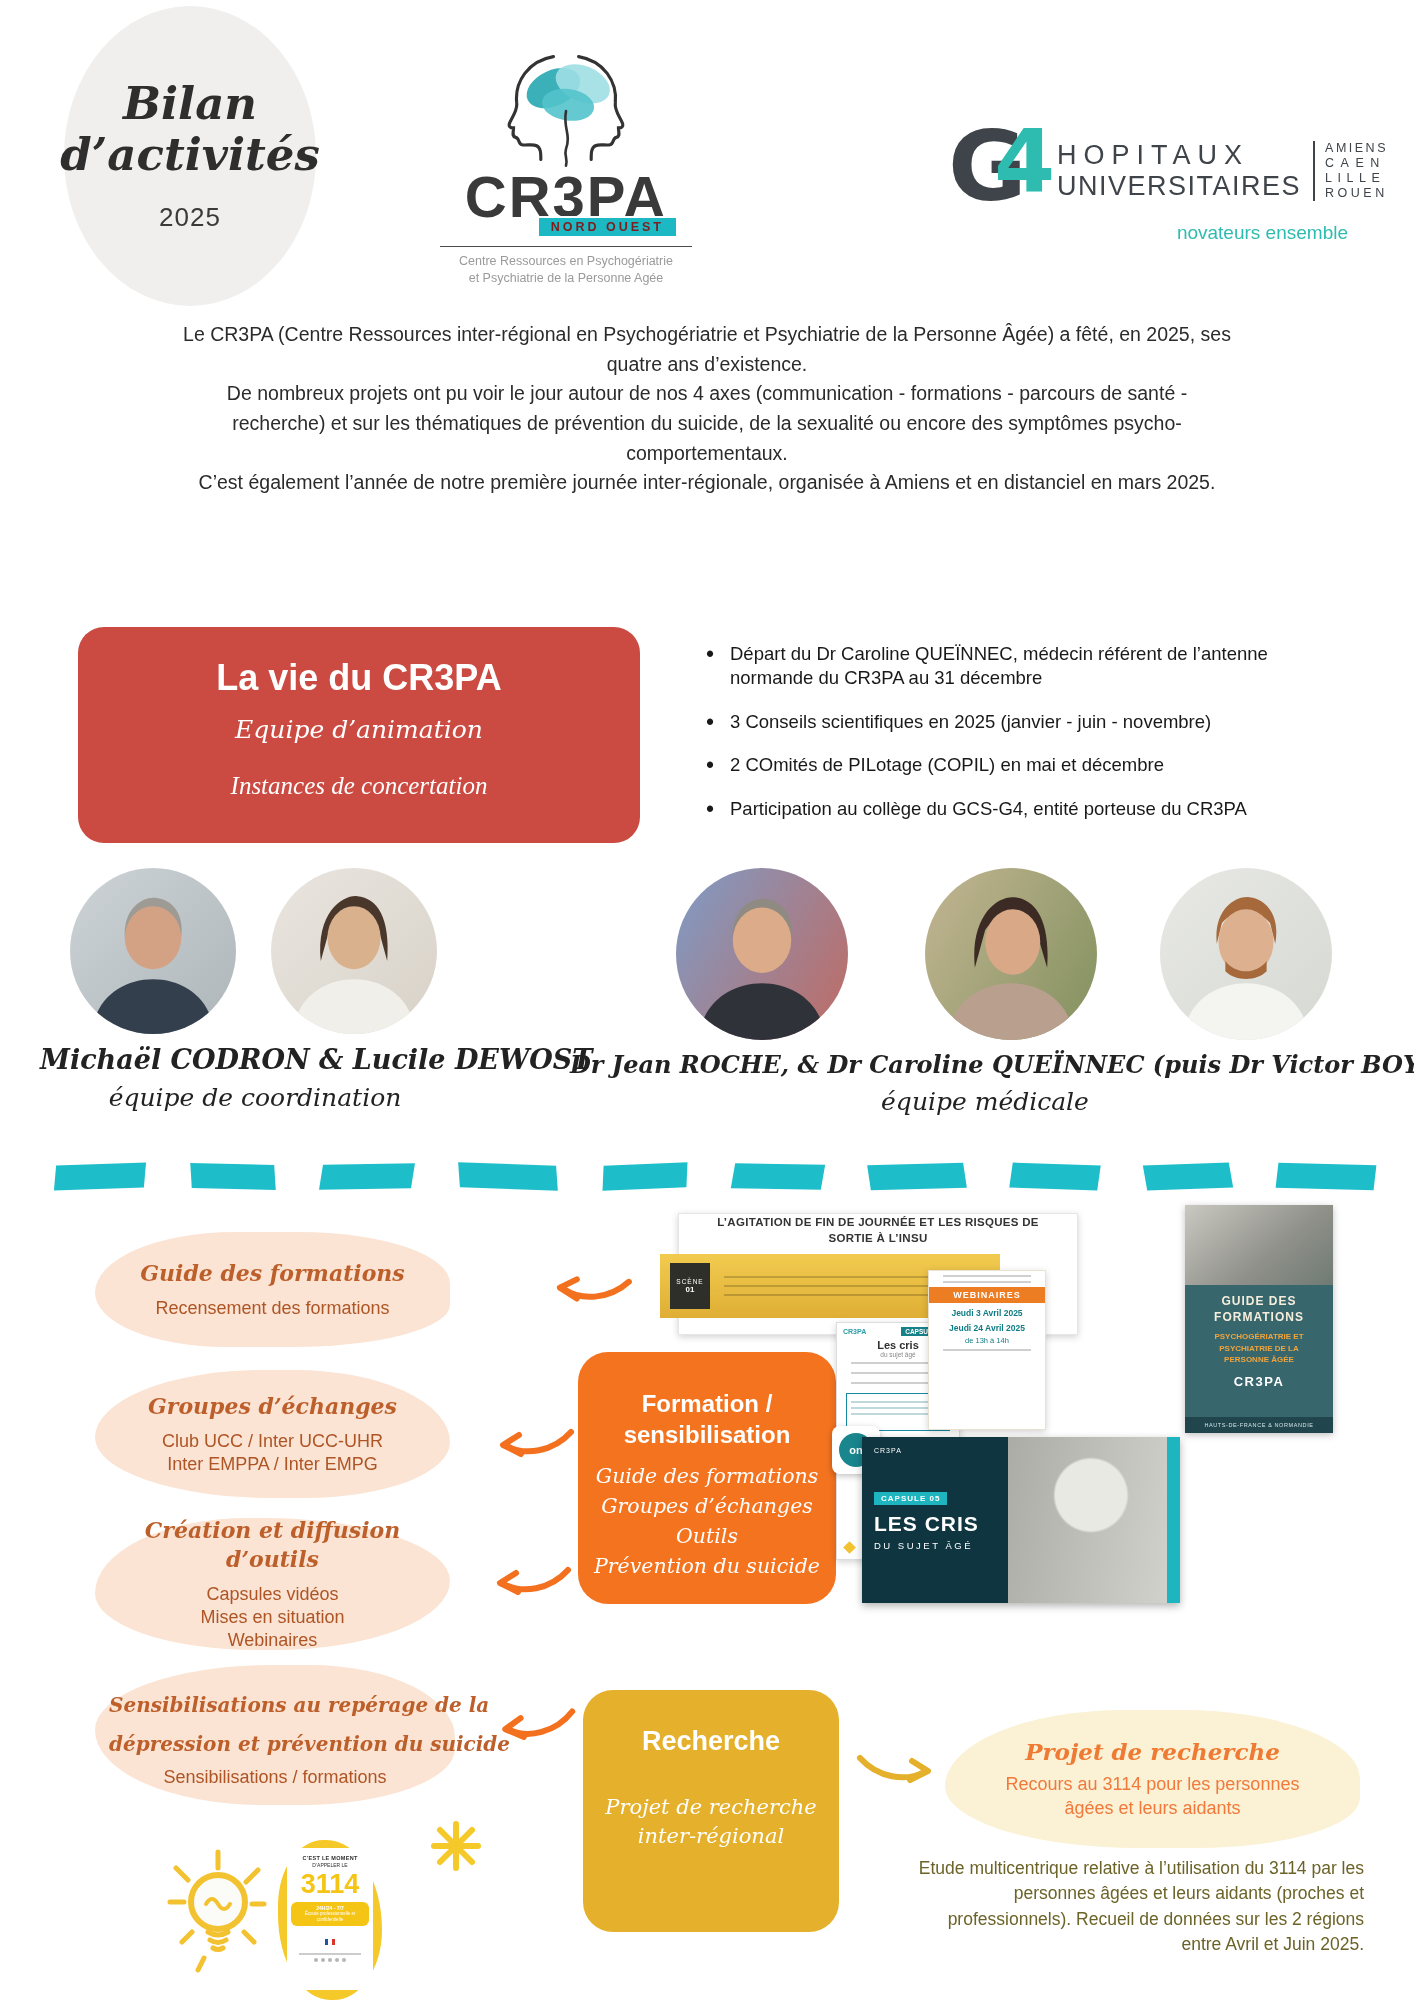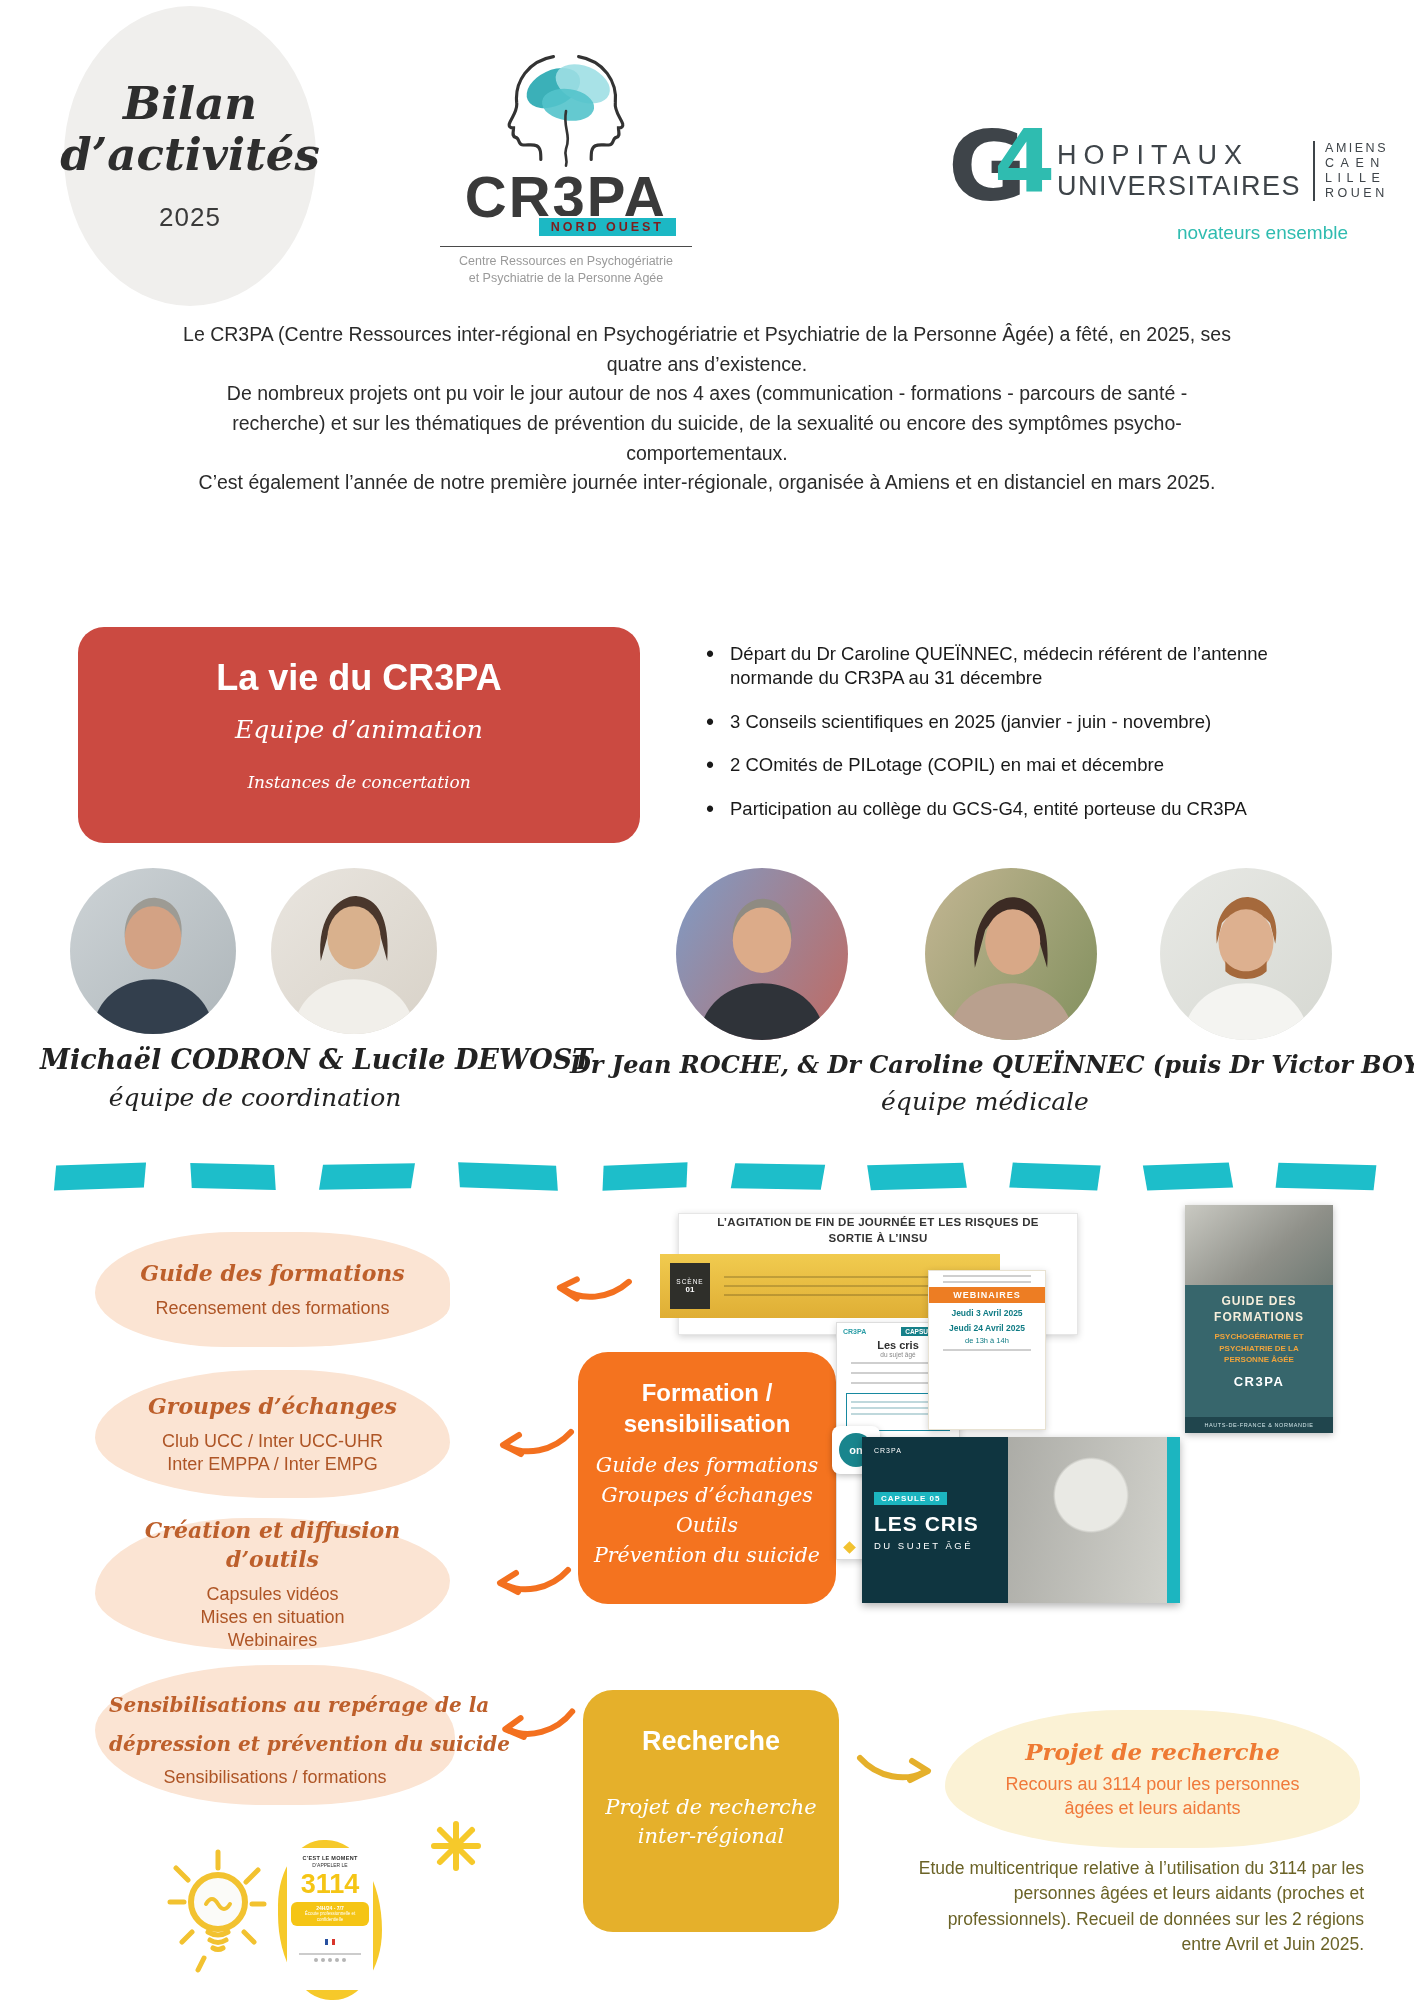--- a/index.html
+++ b/index.html
@@ -38,21 +38,21 @@
 
   
   .intro{left:57px;top:320px;width:1300px;text-align:center;font-size:19.5px;color:#2B2B2B;line-height:1.52;}
   .intro div{white-space:nowrap;}
 
   
   .red-box{left:78px;top:627px;width:562px;height:216px;background:#CB4A41;border-radius:26px;
            color:#fff;text-align:center;padding-top:30px;box-sizing:border-box;}
   .red-title{font-size:36px;font-weight:700;}
   .red-sub{font-size:25px;margin-top:16px;}
-  .red-sub2{font-size:17px;margin-top:28px;}
+  .red-sub2{font-size:25px;margin-top:28px;font-family:Liberation Serif, serif;}
 
   .bullets{left:700px;top:642px;width:672px;list-style:none;margin:0;padding:0;}
   .bullets li{position:relative;padding-left:30px;margin-bottom:19px;font-size:18.5px;
               line-height:1.32;color:#191919;max-width:545px;}
   .bullets li::before{content:"•";position:absolute;left:6px;top:-3px;font-size:23px;color:#191919;}
 
   
   .avatar{border-radius:50%;overflow:hidden;}
   .avatar svg{width:100%;height:100%;display:block;}
   #av1{left:70px;top:868px;width:166px;height:166px;background:linear-gradient(135deg,#CDD3D6,#AEB6BA);}
@@ -95,21 +95,21 @@
   
   .arr{width:80px;height:40px;}
   #ar1{left:552px;top:1268px;transform:rotate(6deg);}
   #ar2{left:495px;top:1422px;}
   #ar3{left:492px;top:1560px;}
   #ar4{left:497px;top:1704px;transform:rotate(-4deg);}
   #ar5{left:856px;top:1748px;}
 
   
   .orange-box{left:578px;top:1352px;width:258px;height:252px;background:#F4731F;border-radius:30px;
-              color:#fff;text-align:center;padding-top:25px;box-sizing:border-box;}
+              color:#fff;text-align:center;padding-top:36px;box-sizing:border-box;}
   .ob-title{font-size:24px;font-weight:800;line-height:1.3;}
   .ob-items{font-size:20.5px;line-height:1.45;margin-top:12px;}
   .yellow-box{left:583px;top:1690px;width:256px;height:242px;background:#E5B02B;border-radius:30px;
               color:#fff;text-align:center;padding-top:36px;box-sizing:border-box;}
   .yb-title{font-size:27px;font-weight:800;}
   .yb-sub{font-size:21px;line-height:1.4;margin-top:36px;}
 
   
   .doc{background:#fff;box-shadow:0 2px 7px rgba(0,0,0,.18);}
   .doc-agitation{left:678px;top:1213px;width:398px;height:120px;border:1px solid #E6E6E6;z-index:1;}

